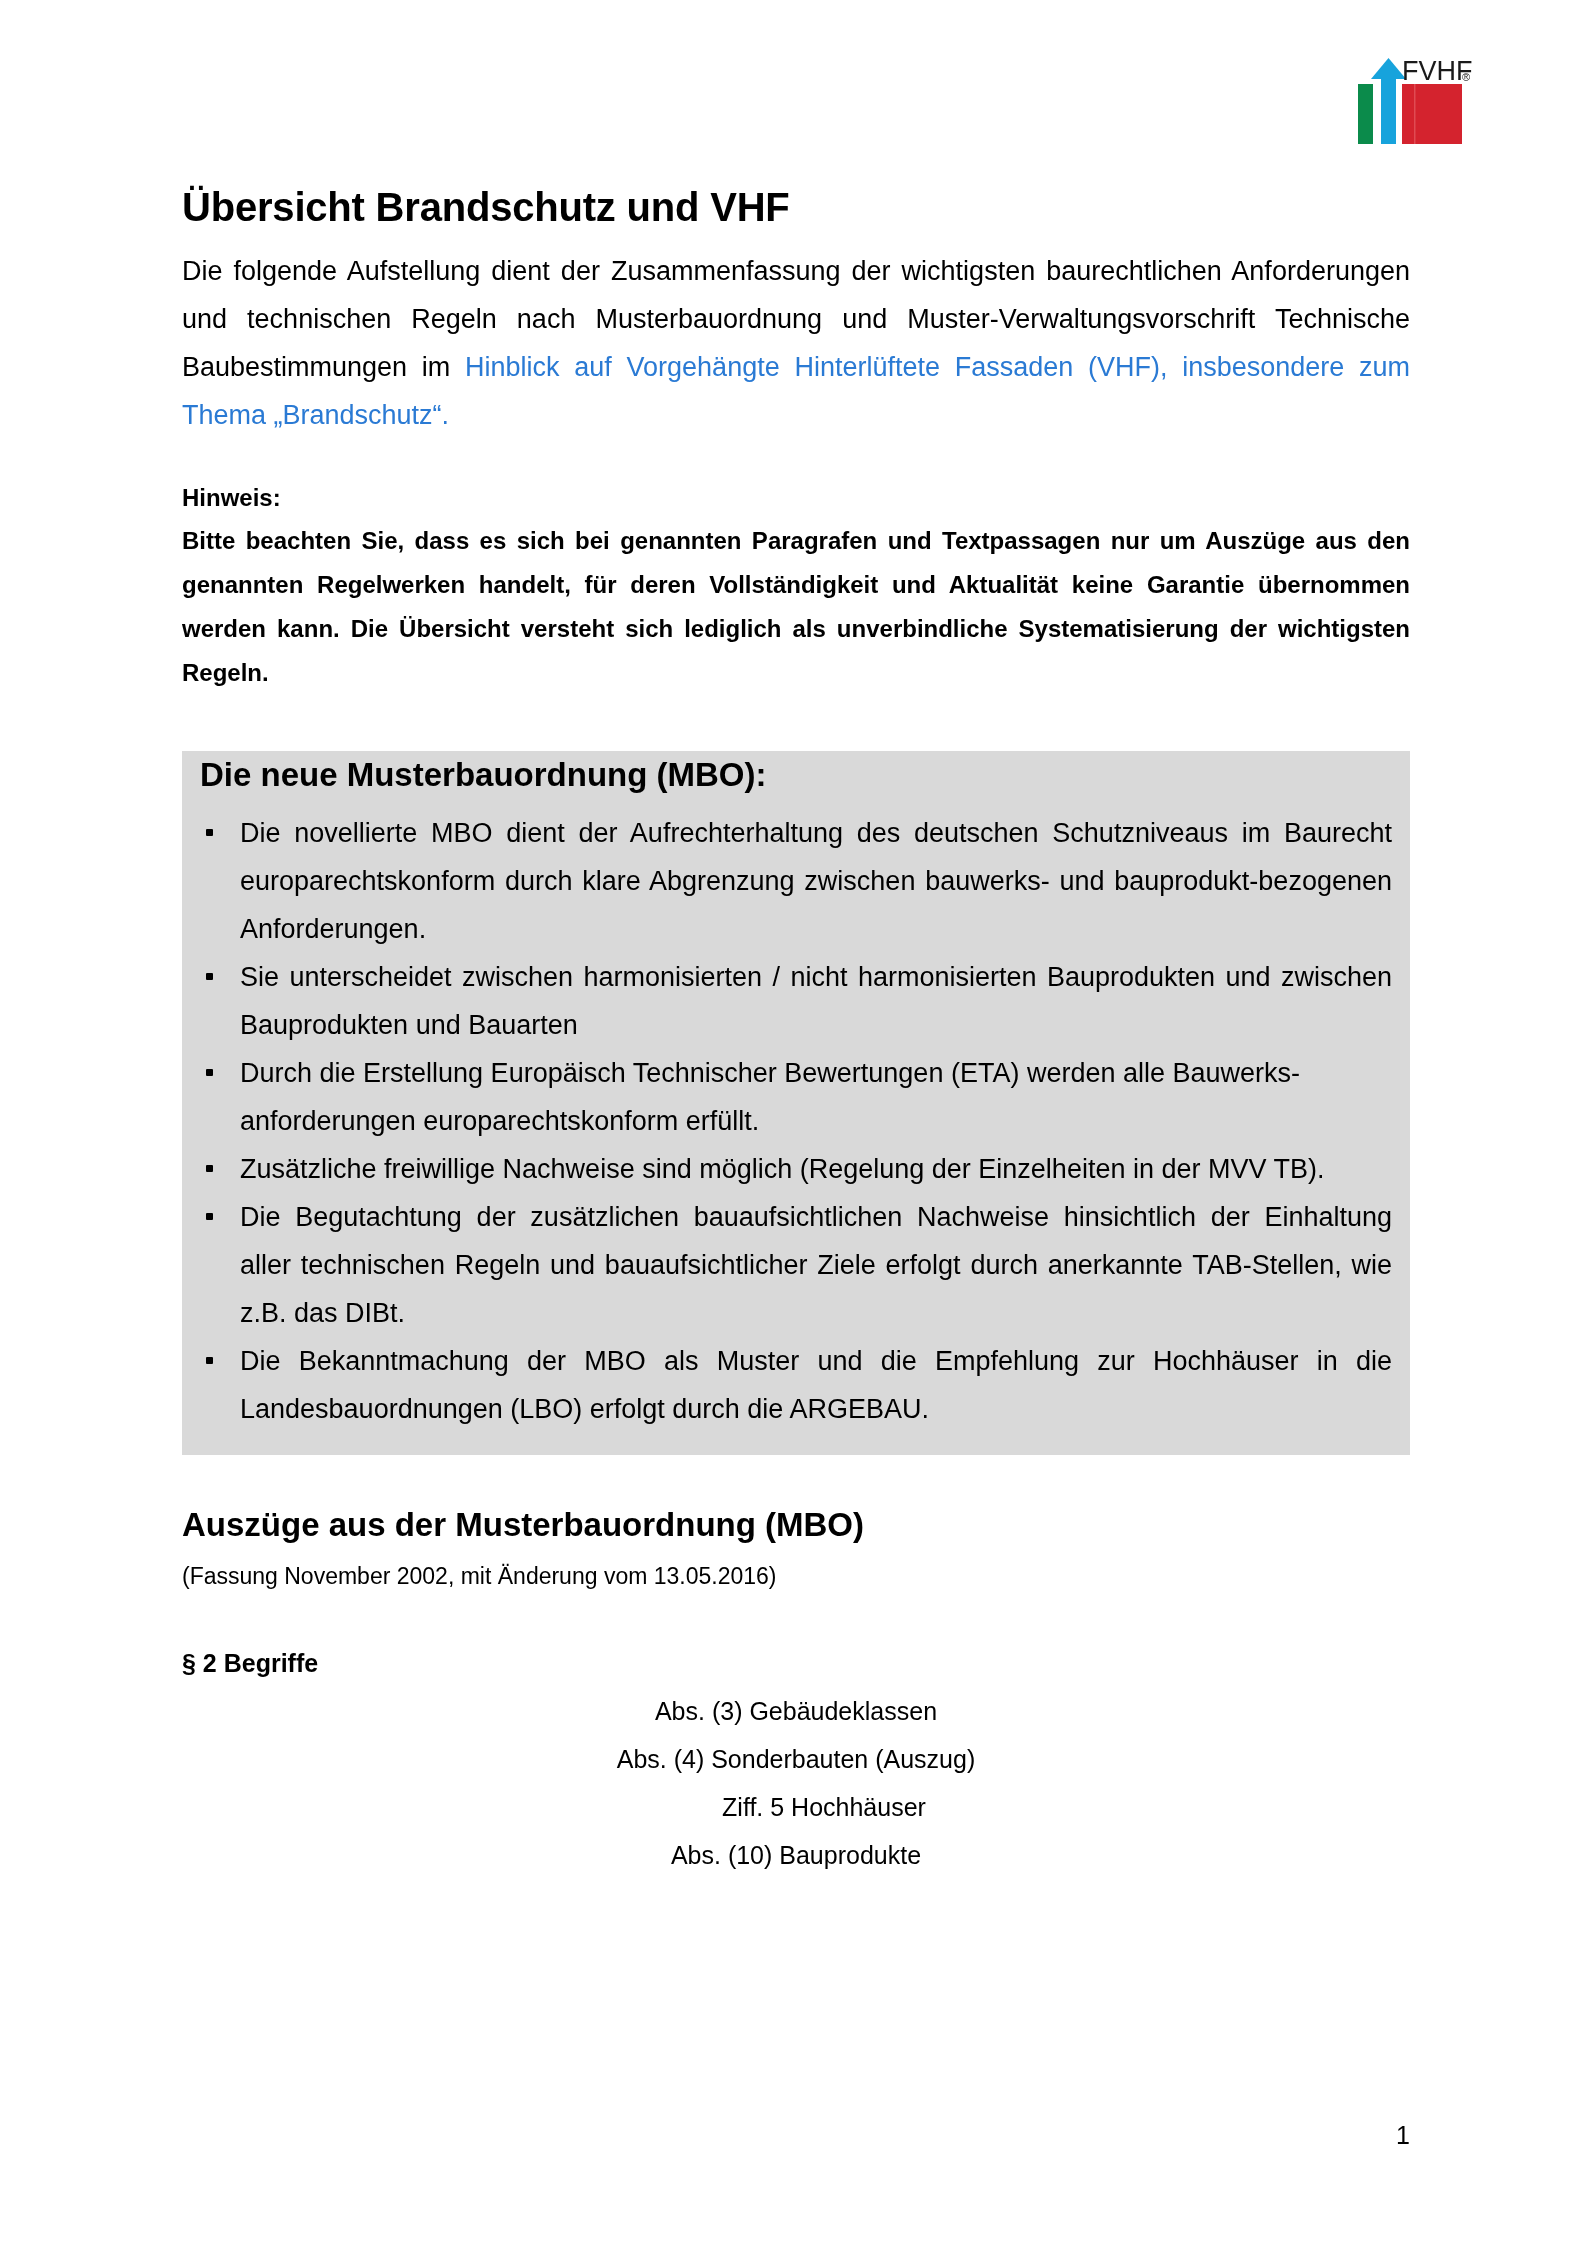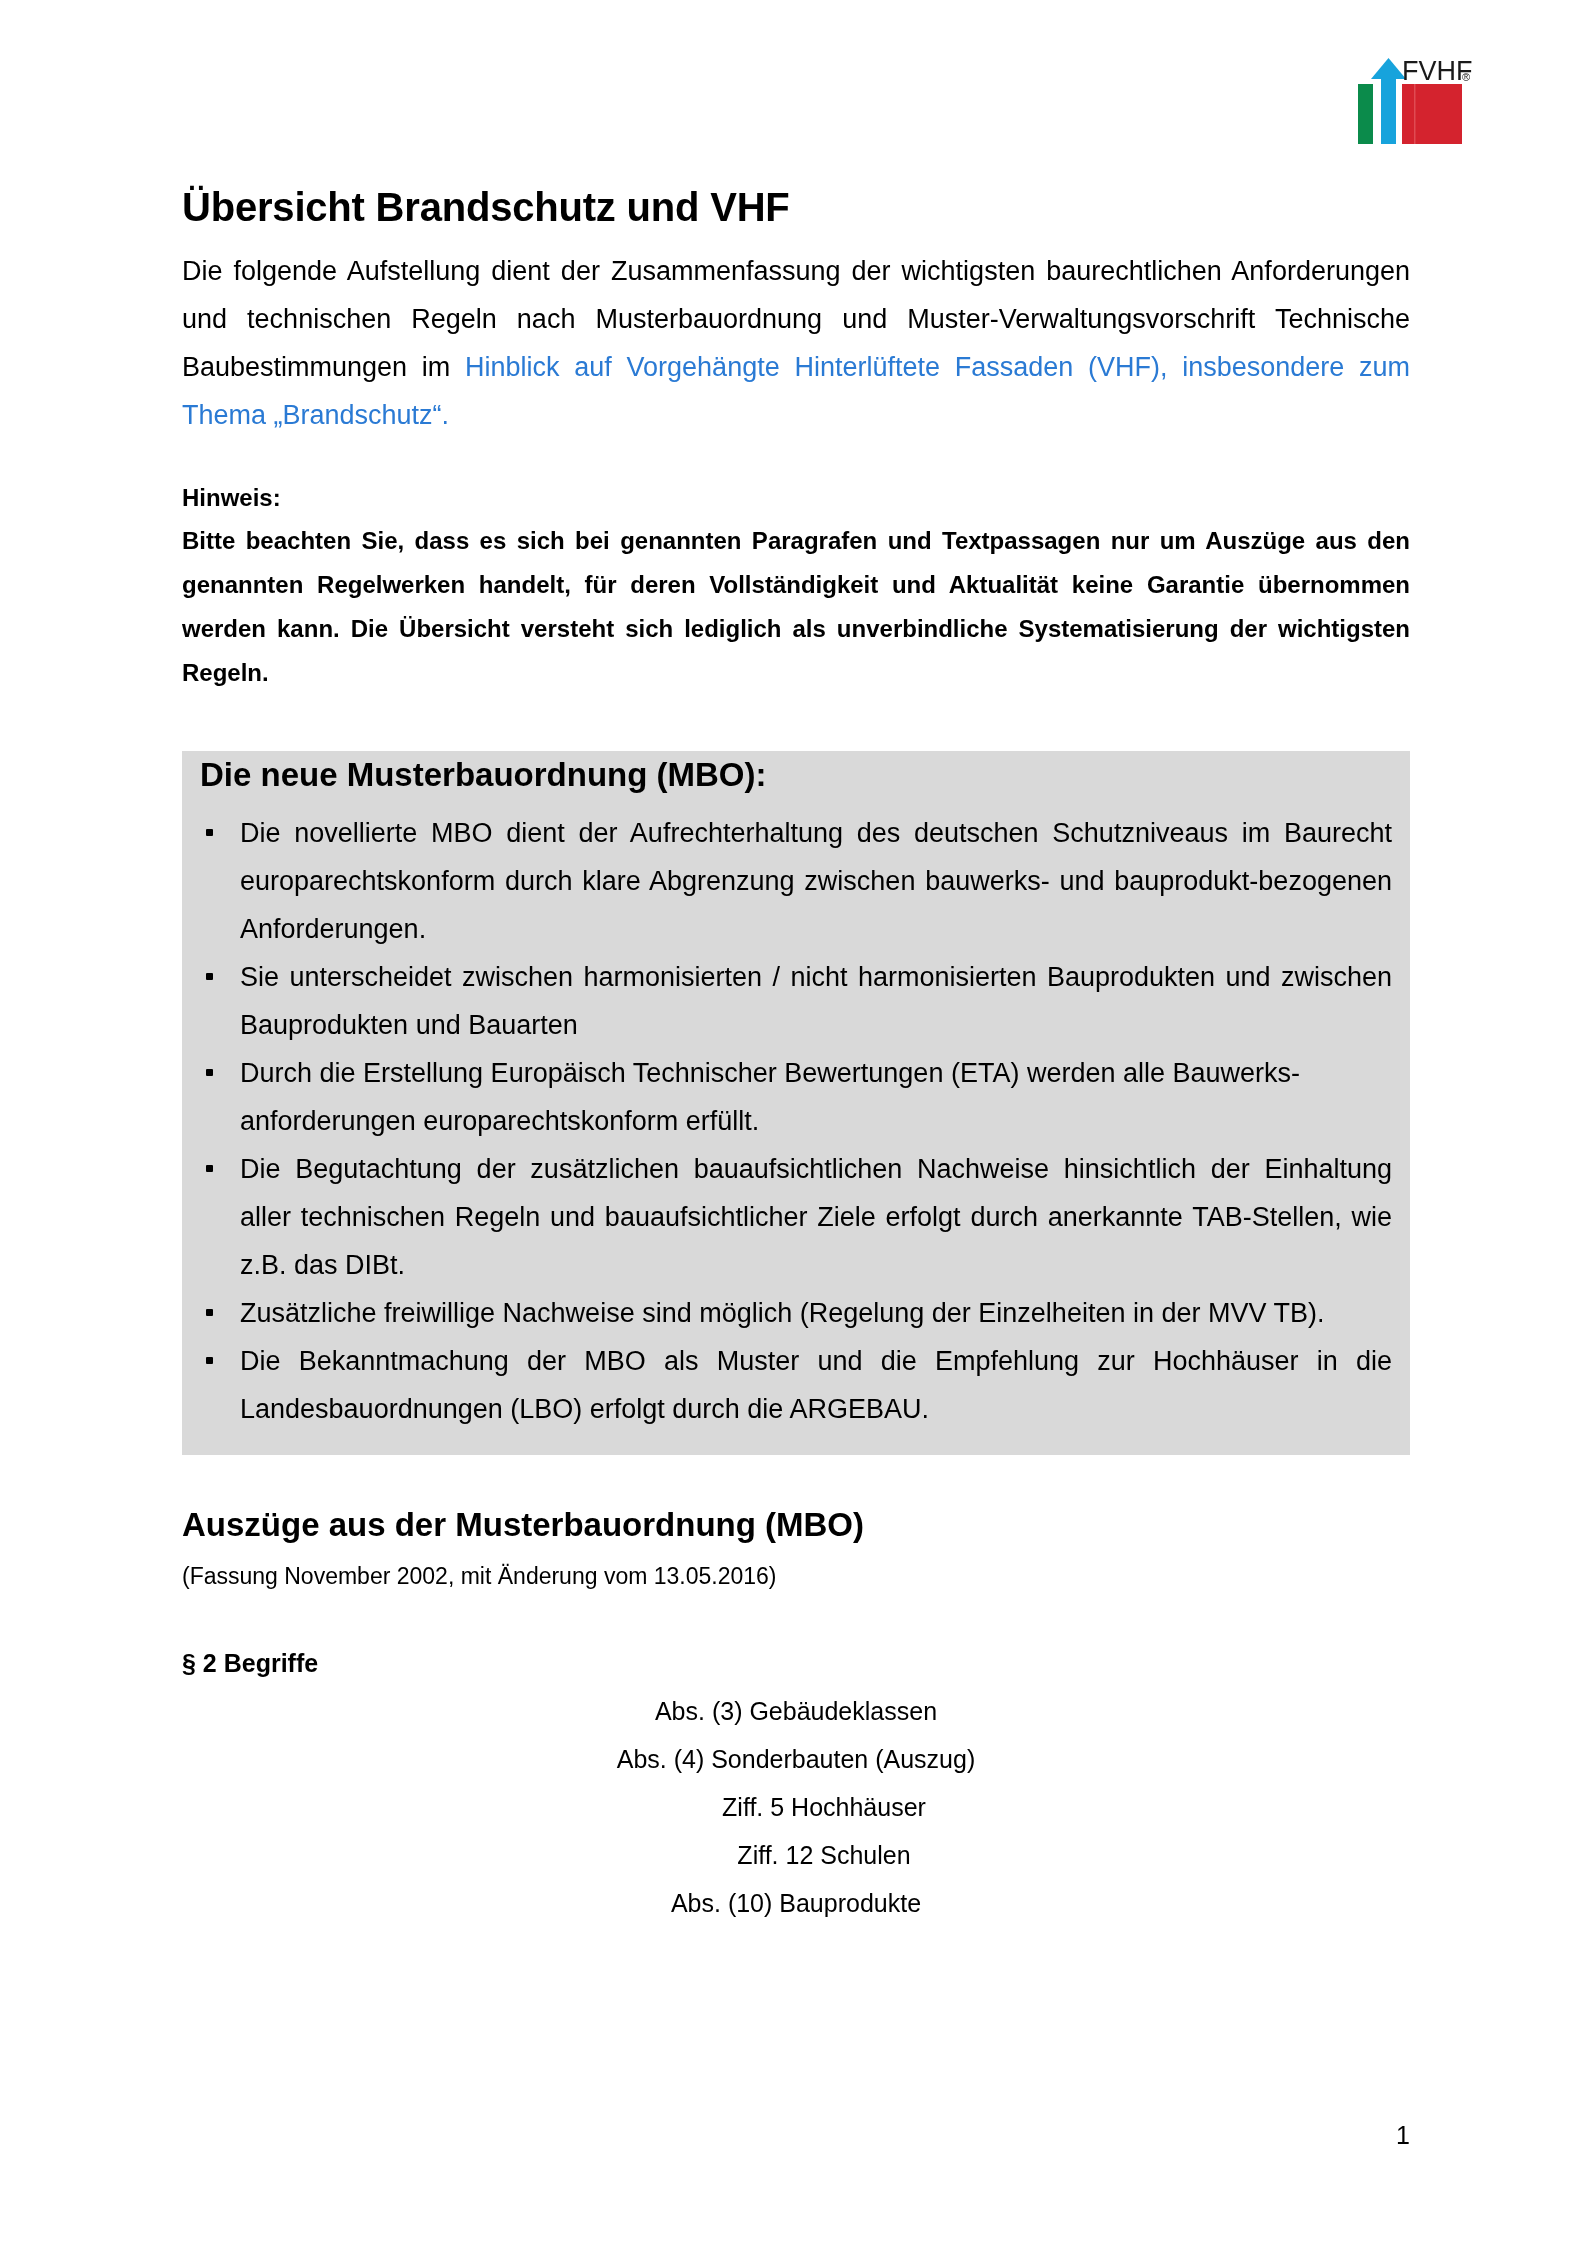--- a/index.html
+++ b/index.html
@@ -223,42 +223,41 @@
         <li>
           <span class="bullet-dot"></span>
           <span>Sie unterscheidet zwischen harmonisierten / nicht harmonisierten Bauprodukten und zwischen Bauprodukten und Bauarten</span>
         </li>
         <li class="noljust">
           <span class="bullet-dot"></span>
           <span>Durch die Erstellung Europäisch Technischer Bewertungen (ETA) werden alle  Bauwerks-anforderungen europarechtskonform erfüllt.</span>
         </li>
         <li>
           <span class="bullet-dot"></span>
+          <span>Zusätzliche freiwillige Nachweise sind möglich (Regelung der Einzelheiten in der MVV TB).</span>
+        </li>
+        <li>
+          <span class="bullet-dot"></span>
           <span>Die Begutachtung der zusätzlichen bauaufsichtlichen Nachweise hinsichtlich der Einhaltung aller technischen Regeln und bauaufsichtlicher Ziele erfolgt durch anerkannte TAB-Stellen, wie z.B. das DIBt.</span>
-        </li>
-        <li>
-          <span class="bullet-dot"></span>
-          <span>Zusätzliche freiwillige Nachweise sind möglich (Regelung der Einzelheiten in der MVV TB).</span>
         </li>
         <li>
           <span class="bullet-dot"></span>
           <span>Die Bekanntmachung der MBO als Muster und die Empfehlung zur Hochhäuser in die Landesbauordnungen (LBO) erfolgt durch die ARGEBAU.</span>
         </li>
       </ul>
     </div>
 
     <h2 class="section-heading">Auszüge aus der Musterbauordnung (MBO)</h2>
 
     <p class="section-sub">(Fassung November 2002, mit Änderung vom 13.05.2016)</p>
 
     <div class="para-list">
       <p class="para-head">§ 2 Begriffe</p>
       <p class="para-row">Abs. (3) Gebäudeklassen</p>
       <p class="para-row">Abs. (4) Sonderbauten (Auszug)</p>
       <p class="para-row indent">Ziff. 5 Hochhäuser</p>
-      <p class="para-row indent">Ziff. 12 Schulen</p>
       <p class="para-row">Abs. (10) Bauprodukte</p>
     </div>
 
     <div class="page-number">1</div>
 
   </div>
 </div>
 
 </body></html>

